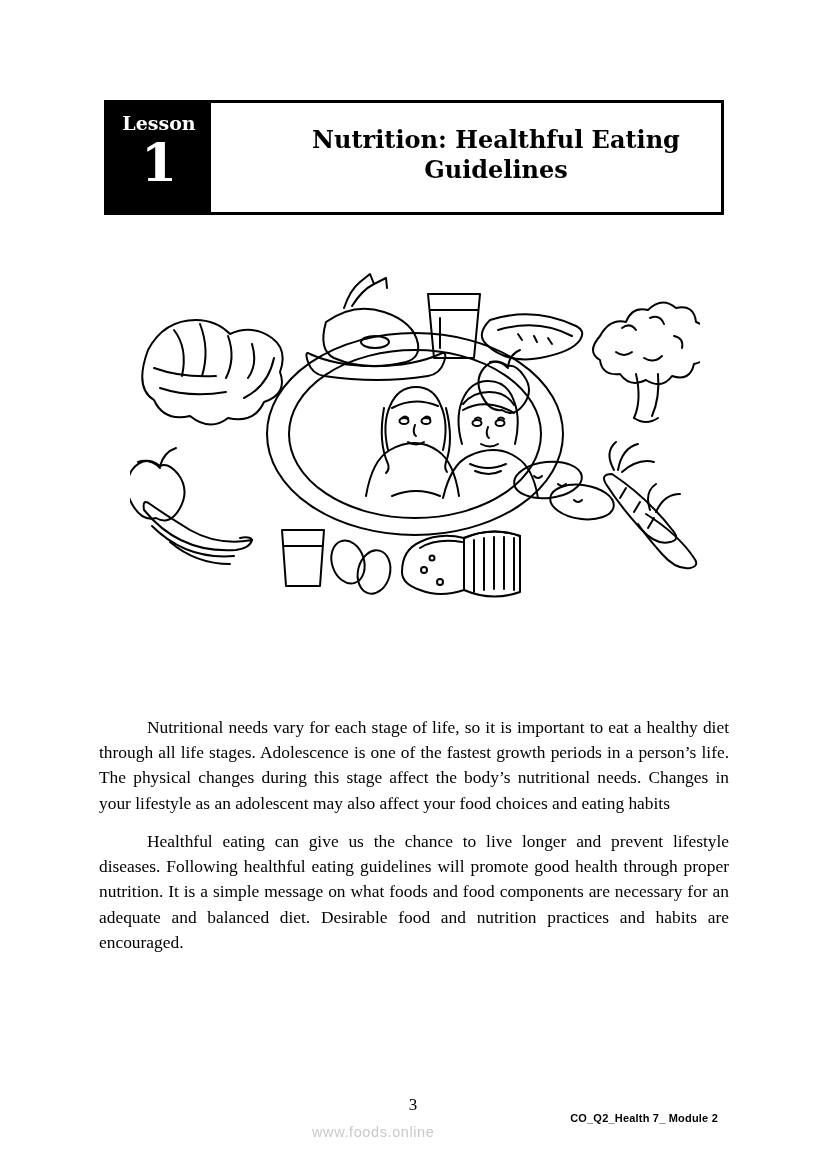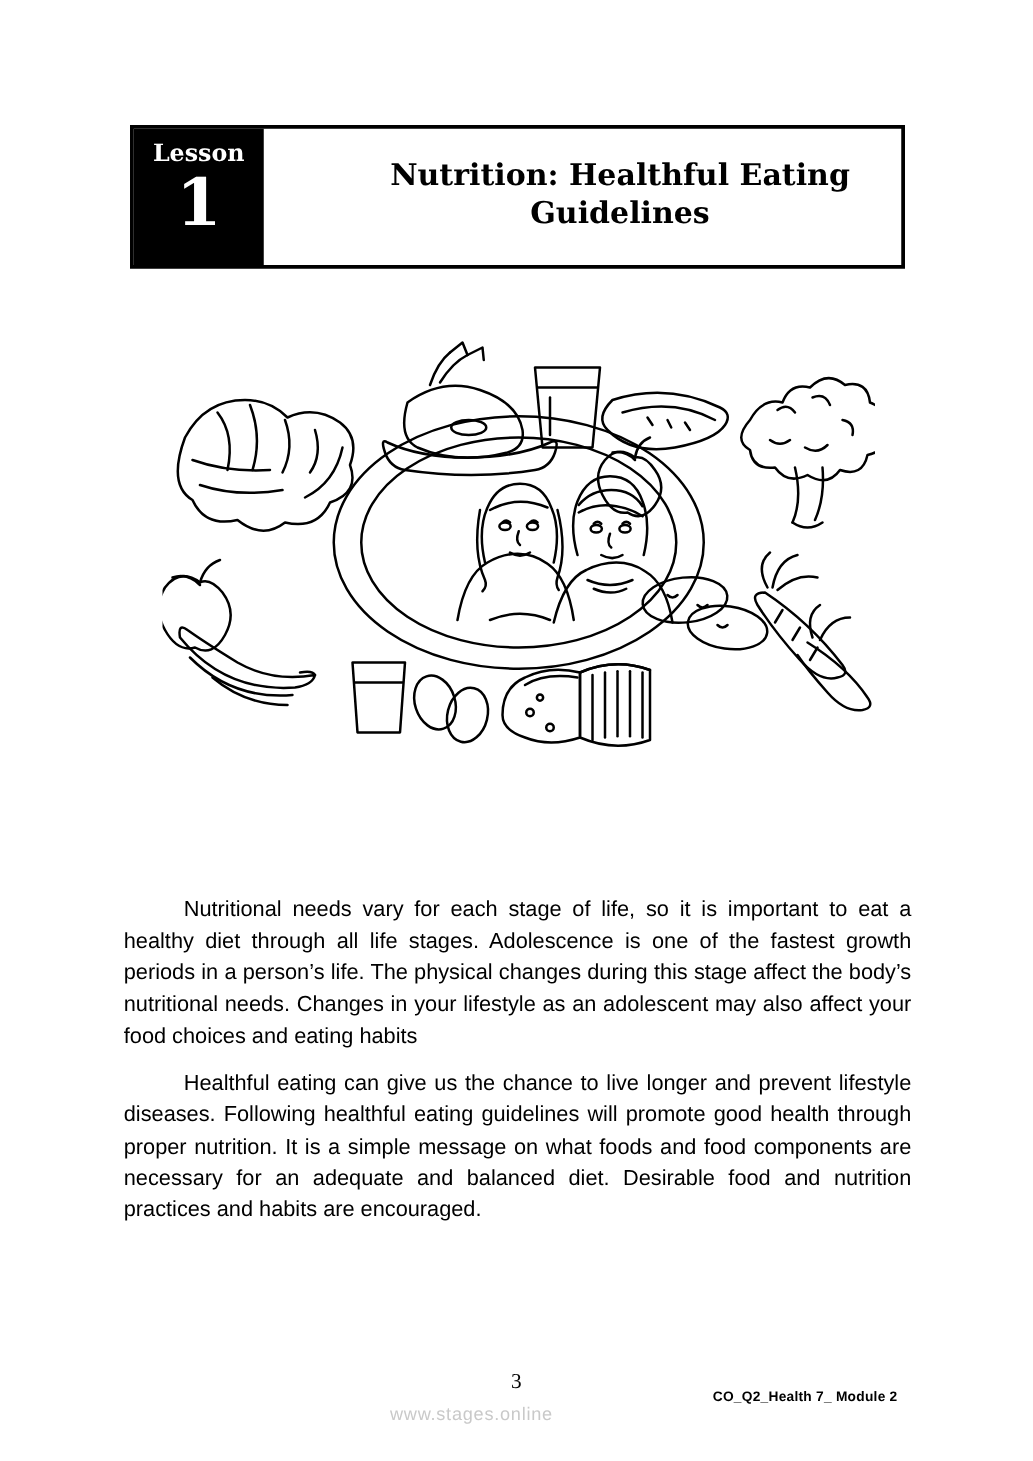--- a/index.html
+++ b/index.html
@@ -90,21 +90,21 @@
     width: 100%;
     height: 100%;
   }
 
   
   .body-text {
     position: absolute;
     left: 99px;
     top: 715px;
     width: 630px;
-    font-family: Liberation Sans, sans-serif;
+    font-family: Liberation Serif, serif;
     font-size: 17.4px;
     line-height: 1.45;
     text-align: justify;
     color: #000;
   }
   .body-text p {
     margin: 0 0 13px 0;
     text-indent: 48px;
   }
   .body-text p:last-child {
@@ -303,16 +303,16 @@
 
     </svg>
   </div>
 
   <div class="body-text">
     <p>Nutritional needs vary for each stage of life, so it is important to eat a healthy diet through all life stages. Adolescence is one of the fastest growth periods in a person’s life. The physical changes during this stage affect the body’s nutritional needs. Changes in your lifestyle as an adolescent may also affect your food choices and eating habits</p>
     <p>Healthful eating can give us the chance to live longer and prevent lifestyle diseases. Following healthful eating guidelines will promote good health through proper nutrition. It is a simple message on what foods and food components are necessary for an adequate and balanced diet. Desirable food and nutrition practices and habits are encouraged.</p>
   </div>
 
   <div class="page-number">3</div>
-  <div class="watermark">www.stages.online</div>
+  <div class="watermark">www.foods.online</div>
   <div class="footer-code">CO_Q2_Health 7_ Module 2</div>
 
 </div>
 
 </body></html>

